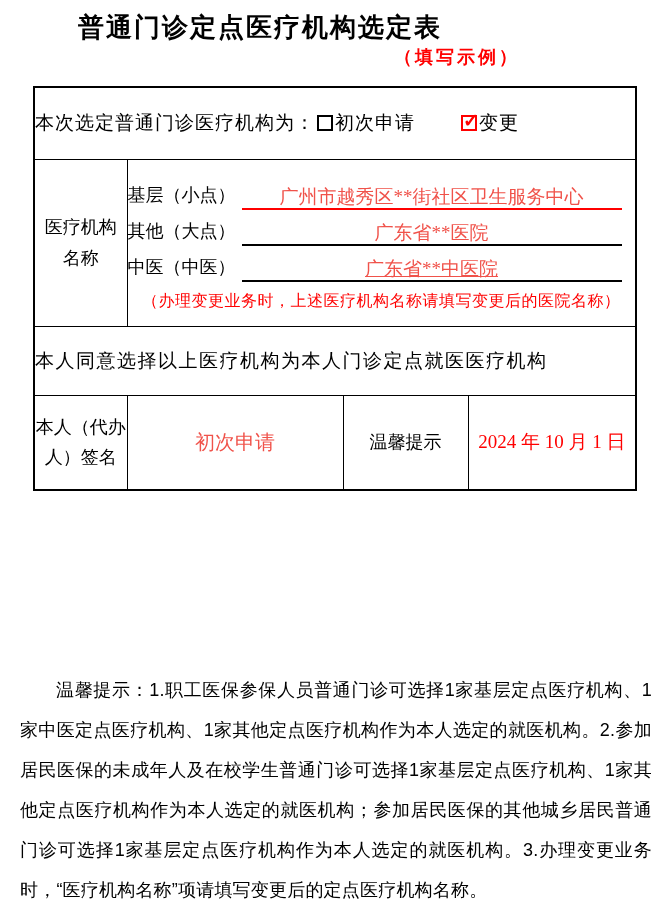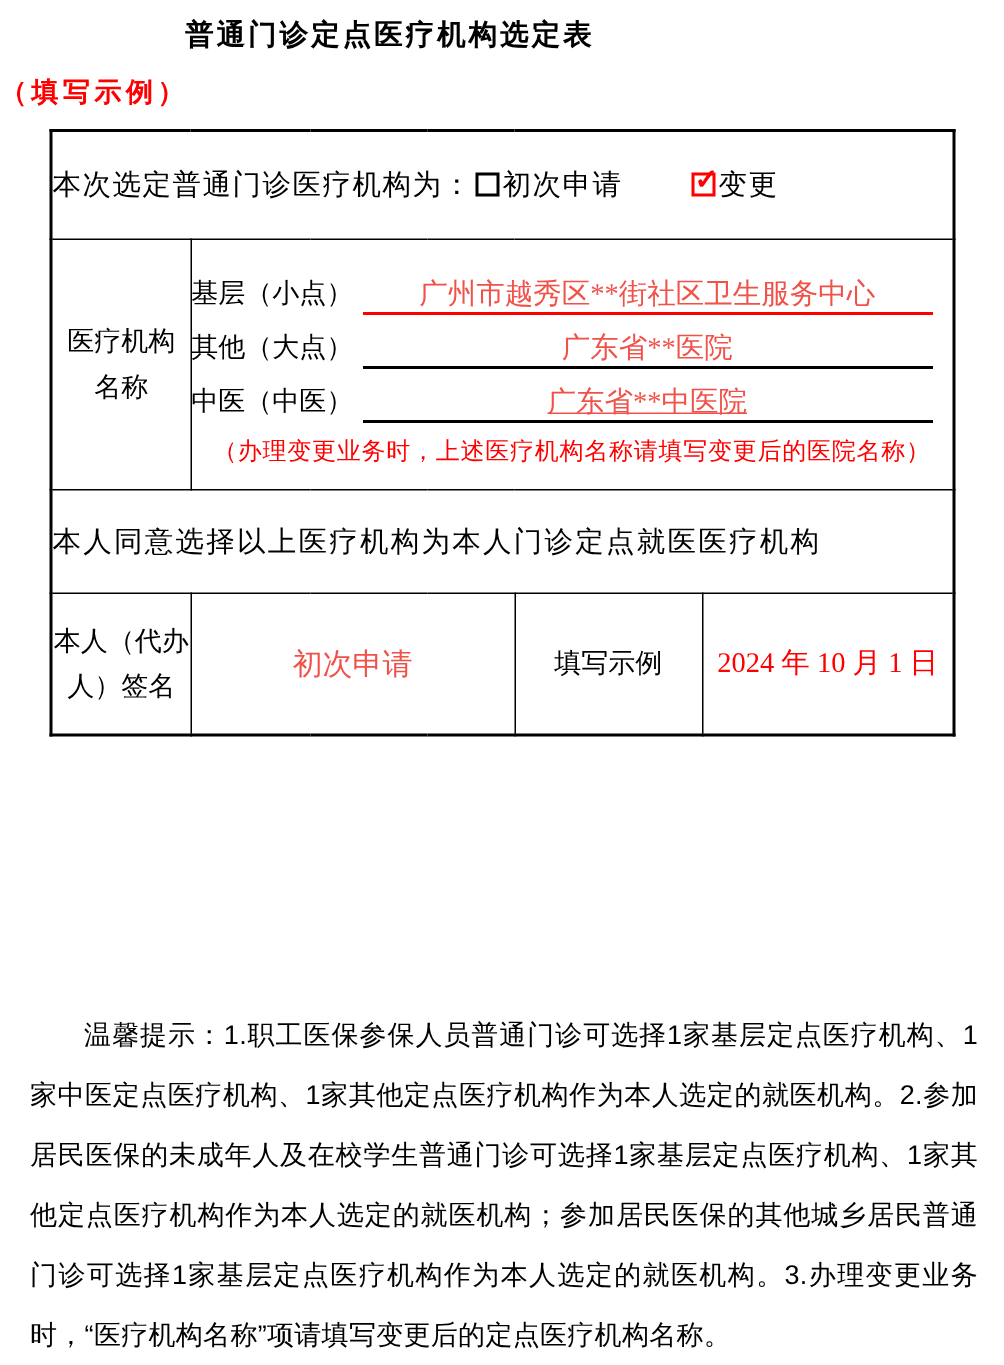--- a/index.html
+++ b/index.html
@@ -5,24 +5,24 @@
   :root { --red:#ff0000; --hand-red:#f0524a; --ink:#000000; }
   * { box-sizing: border-box; }
   html,body { margin:0; padding:0; background:#fff; }
   .page {
     position: relative; width: 669px; height: 910px; background:#ffffff;
     font-family: "Liberation Serif", "DejaVu Serif", serif; color: var(--ink);
     overflow: hidden;
   }
   .title {
     margin: 10px 0 0 0; width: 520px; text-align: center;
-    font-size: 19px; font-weight: bold; letter-spacing: 2px;
+    font-size: 26px; font-weight: bold; letter-spacing: 2px;
   }
   .subtitle {
-    margin-top: 13px; width: 520px; text-align: left;
+    width: 520px; text-align: right;
     color: var(--red); font-size: 18px; font-weight: bold; letter-spacing: 3px;
   }
   table.form {
     position: absolute; left: 33px; top: 86px; width: 602px;
     border-collapse: collapse; table-layout: fixed;
     border: 2px solid var(--ink);
   }
   table.form td { border: 1.5px solid var(--ink); vertical-align: middle; padding: 0; }
   tr.r1 { height: 84px; } tr.r2 { height: 88px; } tr.r3 { height: 72px; }
   tr.r4 { height: 167px; } tr.r5 { height: 69px; } tr.r6 { height: 95px; }
@@ -112,21 +112,21 @@
     </tr>
 
     <tr class="r5">
       <td colspan="7" class="agree">本人同意选择以上医疗机构为本人门诊定点就医医疗机构</td>
     </tr>
 
     <tr class="r6">
       <td class="lbl wrap">本人（代办
 人）签名</td>
       <td colspan="3" class="fill hand">初次申请</td>
-      <td class="lbl">填写示例</td>
+      <td class="lbl">温馨提示</td>
       <td colspan="2" class="date">2024 年 10 月 1 日</td>
     </tr>
   </tbody>
     </table>
 
   <p class="tips">温馨提示：1.职工医保参保人员普通门诊可选择1家基层定点医疗机构、1家中医定点医疗机构、1家其他定点医疗机构作为本人选定的就医机构。2.参加居民医保的未成年人及在校学生普通门诊可选择1家基层定点医疗机构、1家其他定点医疗机构作为本人选定的就医机构；参加居民医保的其他城乡居民普通门诊可选择1家基层定点医疗机构作为本人选定的就医机构。3.办理变更业务时，“医疗机构名称”项请填写变更后的定点医疗机构名称。</p>
 
 </div>
 
 </body></html>

